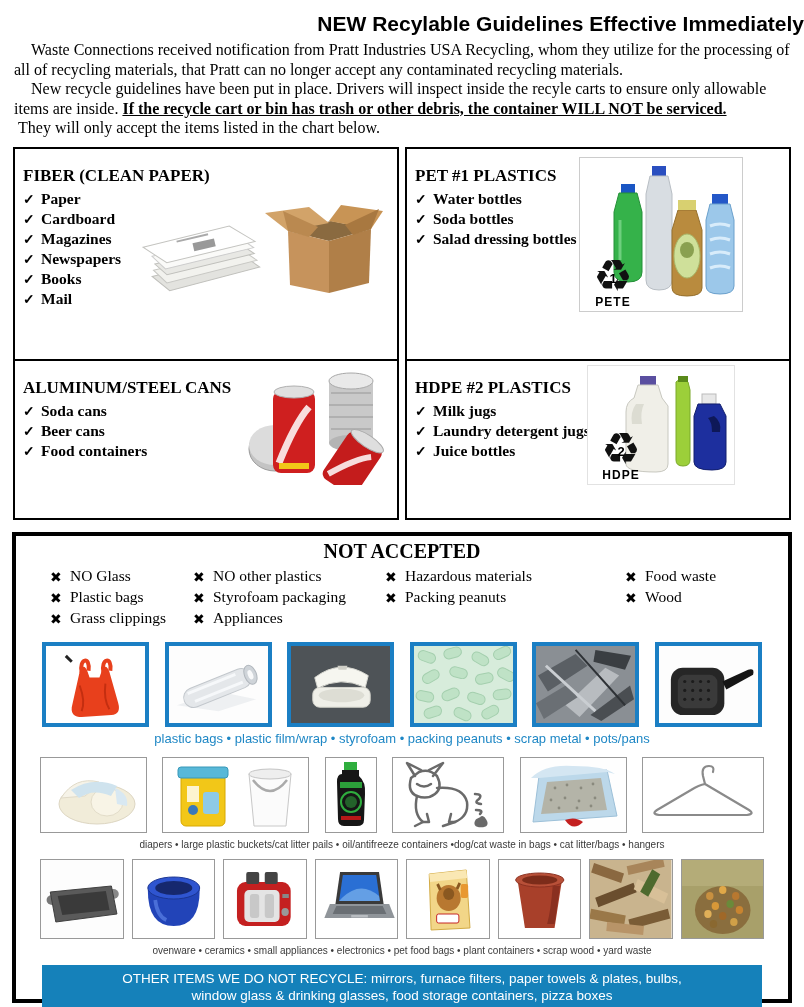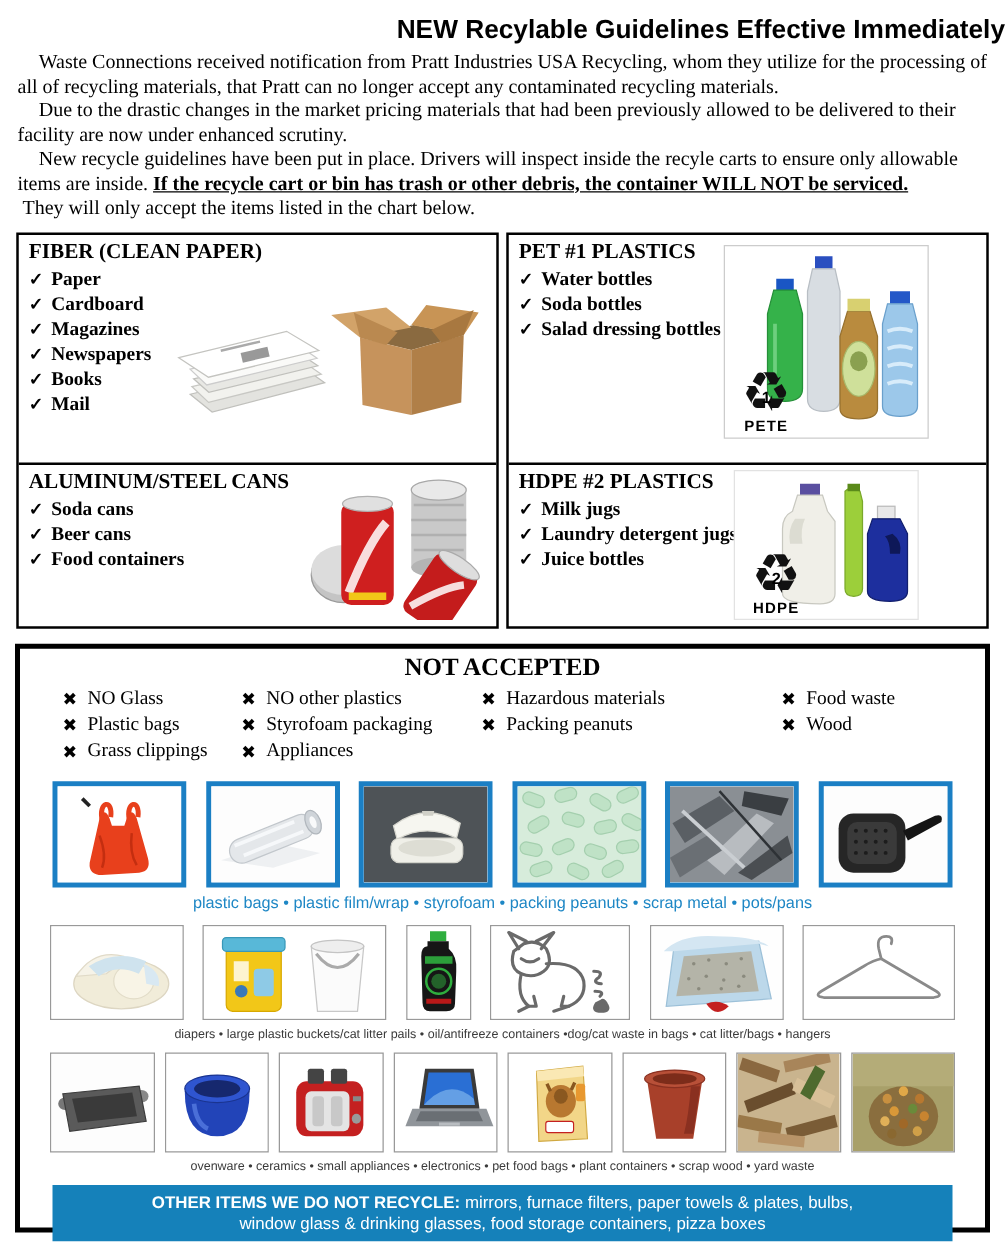--- a/index.html
+++ b/index.html
@@ -8,21 +8,21 @@
   
   .title{margin:12px 0 4px;text-align:right;font-family:"Liberation Sans","DejaVu Sans",sans-serif;
          font-weight:bold;font-size:21px;}
   .intro{margin:2px 14px 0 14px;font-size:16px;line-height:19.5px;}
   .intro p{margin:0;text-indent:17px;}
   .intro p.small-indent{text-indent:4px;}
   .bold-underline{font-weight:bold;text-decoration:underline;}
   
   .accepted{display:flex;gap:6px;margin:9px 13px 0 13px;}
   .acc-col{flex:1;border:2px solid #000;}
-  .acc-cell{position:relative;height:167px;padding:2px 8px;box-sizing:content-box;}
+  .acc-cell{position:relative;height:167px;padding:16px 8px;box-sizing:content-box;}
   .acc-cell.row2{height:125px;border-top:2px solid #000;}
   .cell-head{font-weight:bold;font-size:17px;line-height:21px;}
   .check-list{list-style:none;margin:3px 0 0;padding:0;font-size:15.5px;line-height:19px;font-weight:bold;}
   .check-list .chk{display:inline-block;width:18px;font-size:14px;}
   
   .photo-box{position:absolute;background:#fff;border:1px solid #ccc;}
   .pet-box{top:8px;right:46px;width:162px;height:153px;}
   .hdpe-box{top:4px;right:54px;width:146px;height:118px;border-color:#e2e2e2;}
   .recycle{position:absolute;left:4px;bottom:2px;width:58px;text-align:center;}
   .rec-glyph{font-family:"DejaVu Sans",sans-serif;font-size:44px;line-height:1;color:#111;display:block;}
@@ -47,32 +47,31 @@
   .row3{margin:9px 0 0 0;gap:8px;}
   .row3 .tile{flex:1;height:78px;border:1px solid #999;}
   .tile{background:#fff;overflow:hidden;}
   .tile svg{display:block;width:100%;height:100%;}
   .caption{text-align:center;font-family:"Liberation Sans","DejaVu Sans",sans-serif;}
   .cap-blue{color:#1e87c5;font-size:13px;margin-top:4px;}
   .cap-gray{color:#3a3a3a;font-size:10px;margin-top:6px;}
   .banner{margin:9px 2px 0 2px;background:#1581ba;color:#fff;text-align:center;
           font-family:"Liberation Sans","DejaVu Sans",sans-serif;font-size:13.5px;line-height:17px;
           padding:5px 0 6px 0;}
-  .banner .b{font-weight:bold;}
+  .banner .b{font-weight:normal;}
 </style>
 </head>
 <body>
 
 <div class="page">
 
   <div class="title">NEW Recylable Guidelines Effective Immediately</div>
 
   <div class="intro">
     <p><span>Waste Connections received notification from Pratt Industries USA Recycling, whom they utilize for the processing of all of recycling materials, that Pratt can no longer accept any contaminated recycling materials.</span></p>
-    <p><span>Due to the drastic changes in the market pricing materials that had been previously allowed to be delivered to their facility are now under enhanced scrutiny.</span></p>
     <p><span>New recycle guidelines have been put in place.  Drivers will inspect inside the recyle carts to ensure only allowable items are inside. </span><span class="bold-underline">If the recycle cart or bin has trash or other debris, the container WILL NOT be serviced.</span></p>
     <p class="small-indent"><span>They will only accept the items listed in the chart below.</span></p>
   </div>
 
   <div class="accepted">
 
     <div class="acc-col">
 
       <div class="acc-cell">
         <div class="cell-head">FIBER (CLEAN PAPER)</div>

